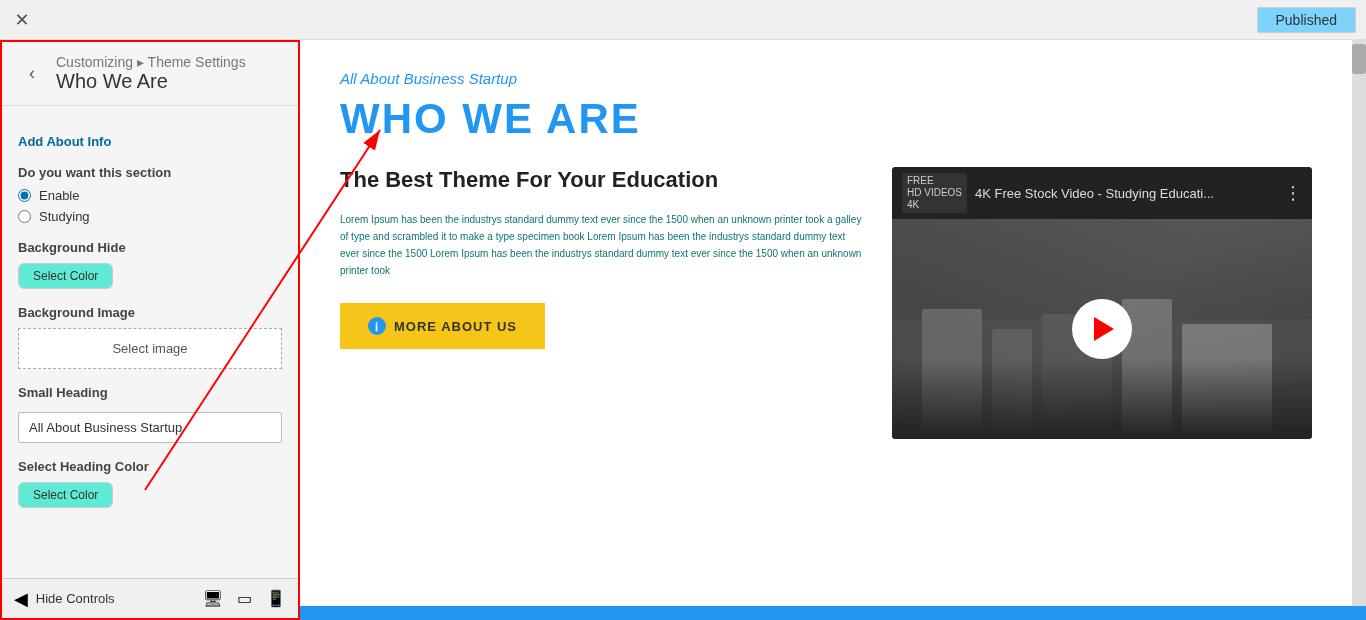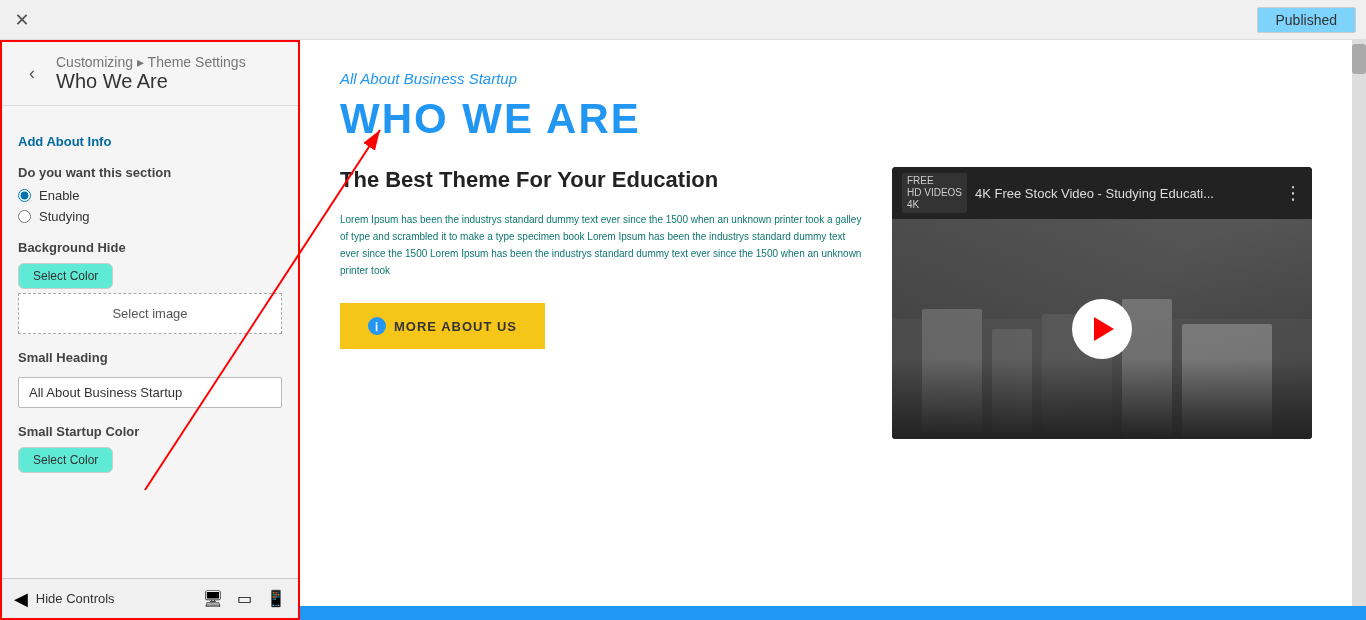--- a/index.html
+++ b/index.html
@@ -299,26 +299,27 @@
           </label>
           <label class="radio-item">
             <input type="radio" name="section_toggle" style="">
             <span>Studying</span>
           </label>
         </div>
 
         <div class="field-label">Background Hide</div>
         <button class="color-btn">Select Color</button>
 
+        <div class="field-label">Background Image</div>
         <div class="image-select-box">Select image</div>
 
         <div class="field-label">Small Heading</div>
         <input class="text-input" type="text" value="All About Business Startup" style="">
 
-        <div class="field-label">Small Startup Color</div>
+        <div class="field-label">Select Heading Color</div>
         <button class="color-btn">Select Color</button>
       </div>
 
       <div class="bottom-bar" style="position:absolute; bottom:0; left:0; right:0; background:#f0f0f0; border-top:1px solid #ccc; height:40px; display:flex; align-items:center; padding:0 12px; gap:8px;">
         <span style="font-size:18px; cursor:pointer;">◀</span>
         <span class="bottom-bar-label">Hide Controls</span>
         <div class="bottom-bar-icons" style="margin-left:auto; display:flex; gap:14px;">
           <span style="font-size:16px; cursor:pointer;">🖥</span>
           <span style="font-size:16px; cursor:pointer;">▭</span>
           <span style="font-size:16px; cursor:pointer;">📱</span>

